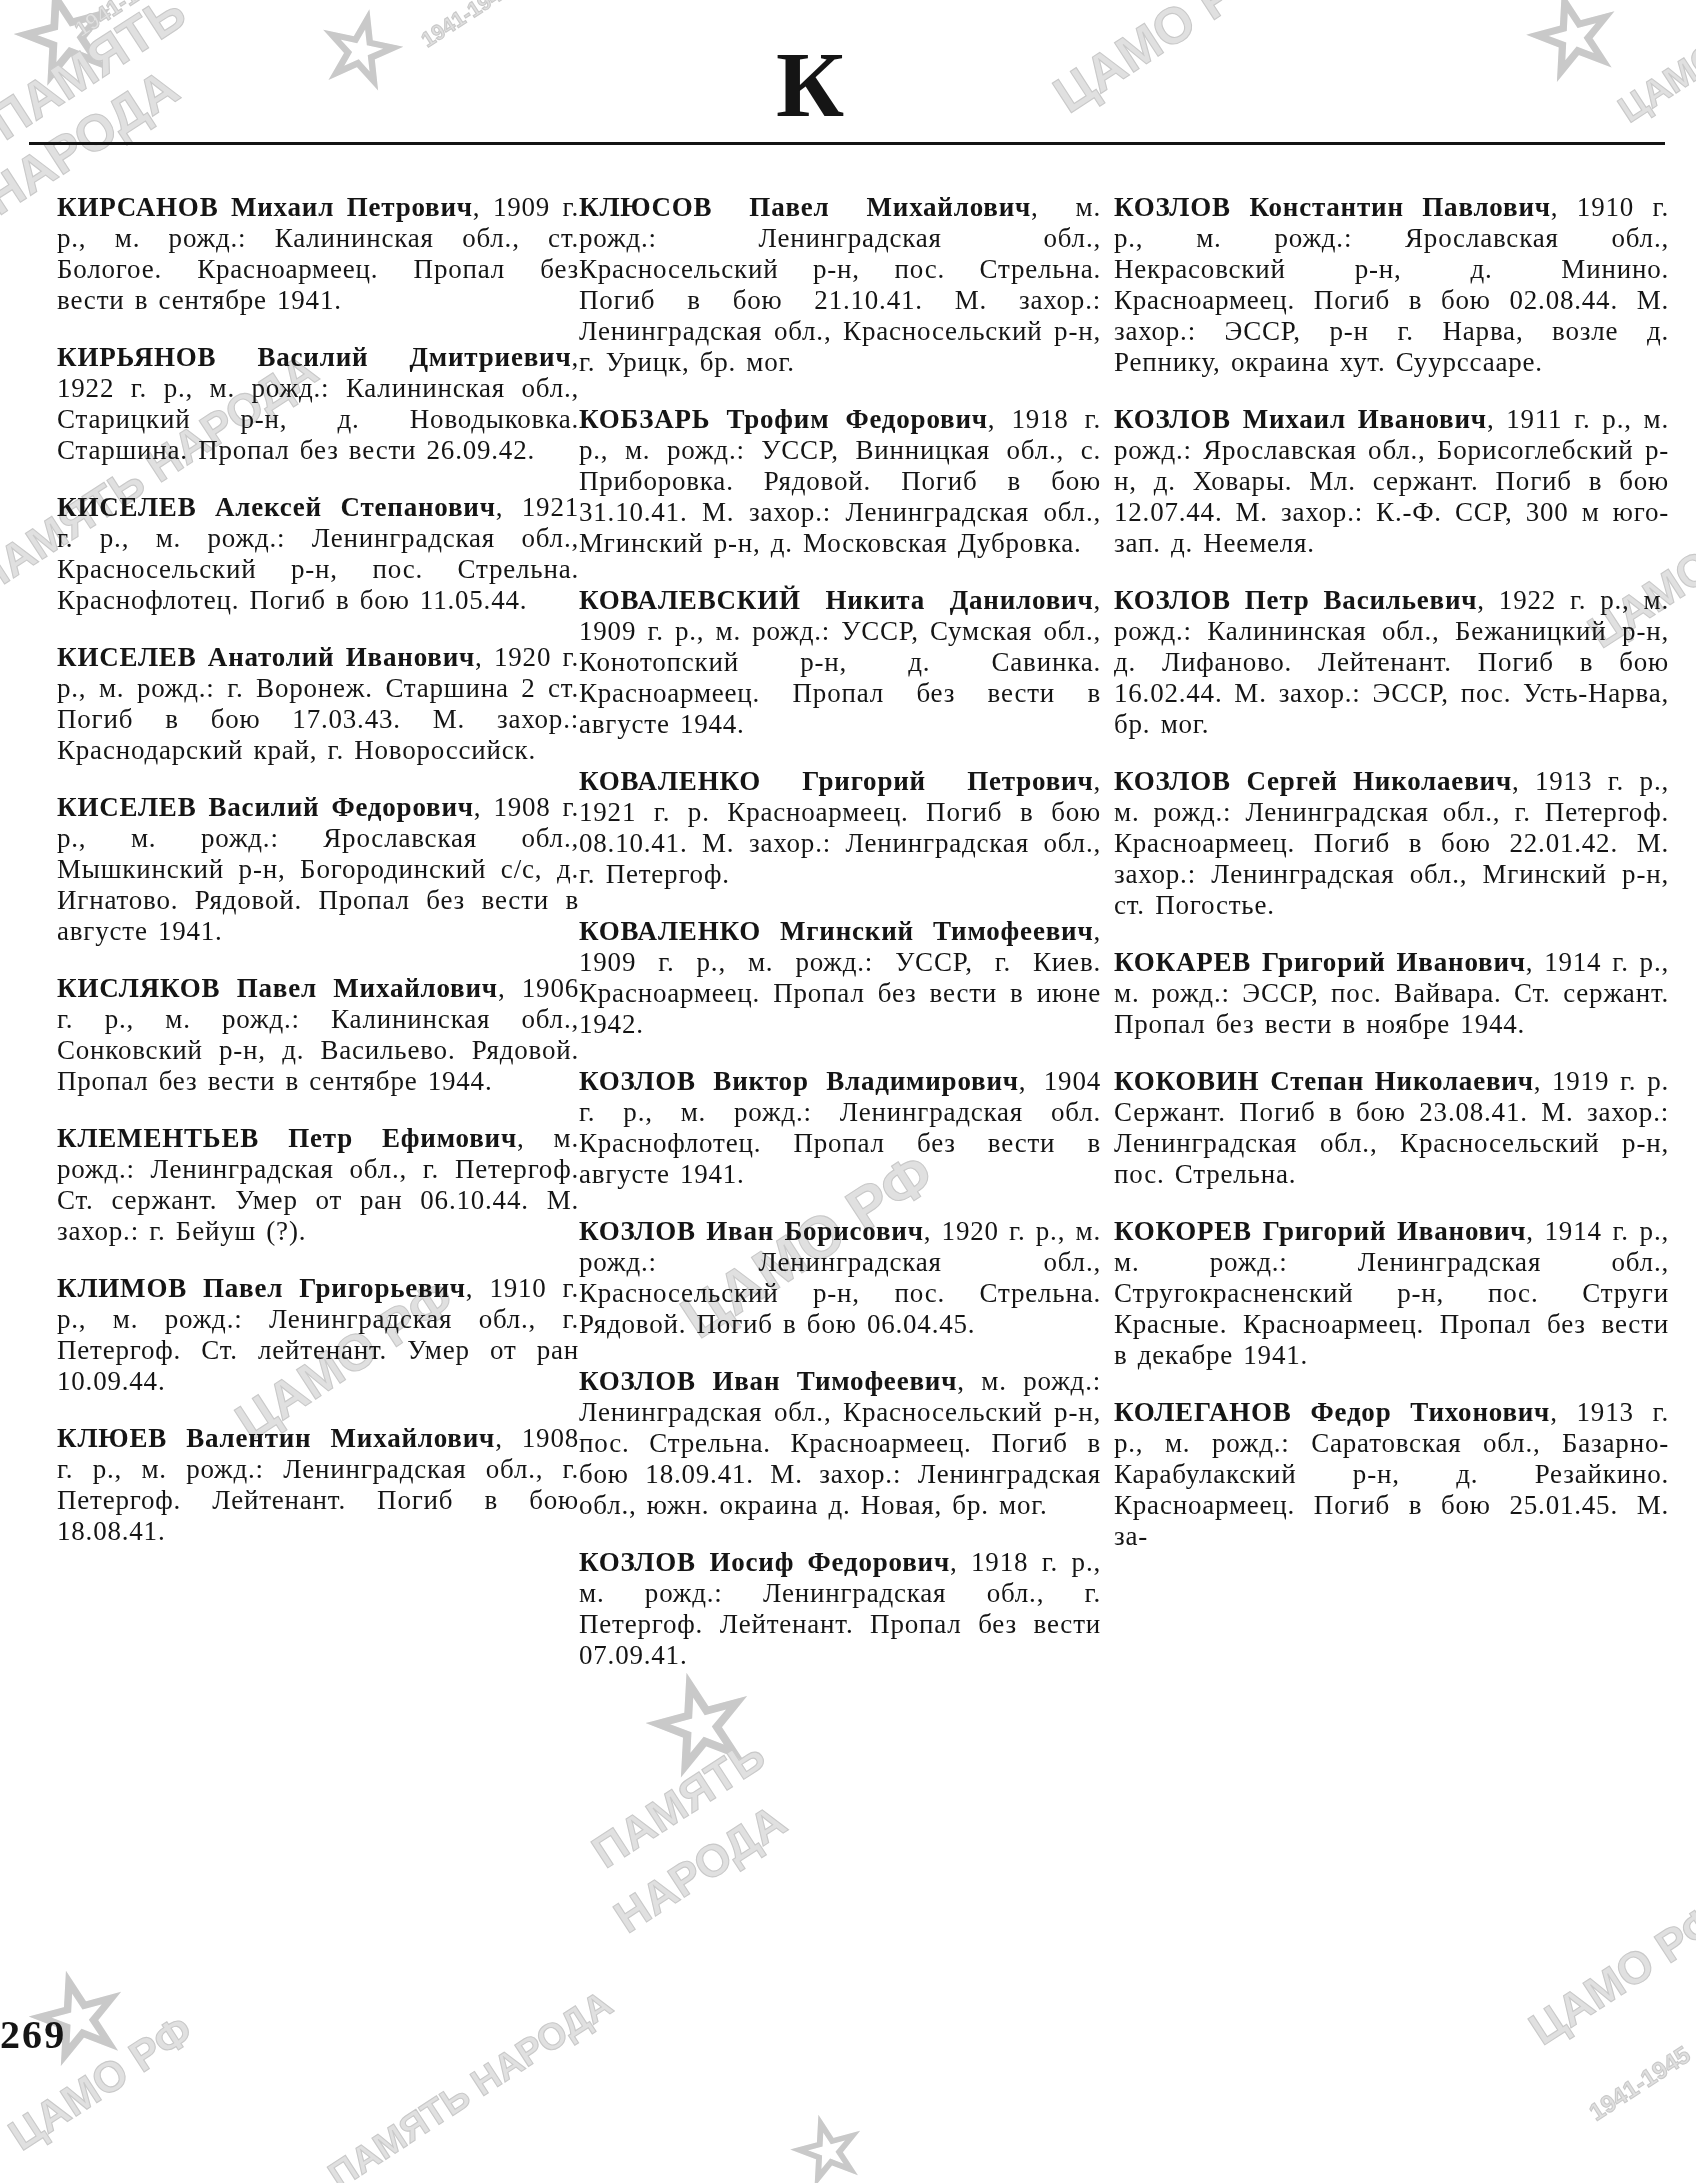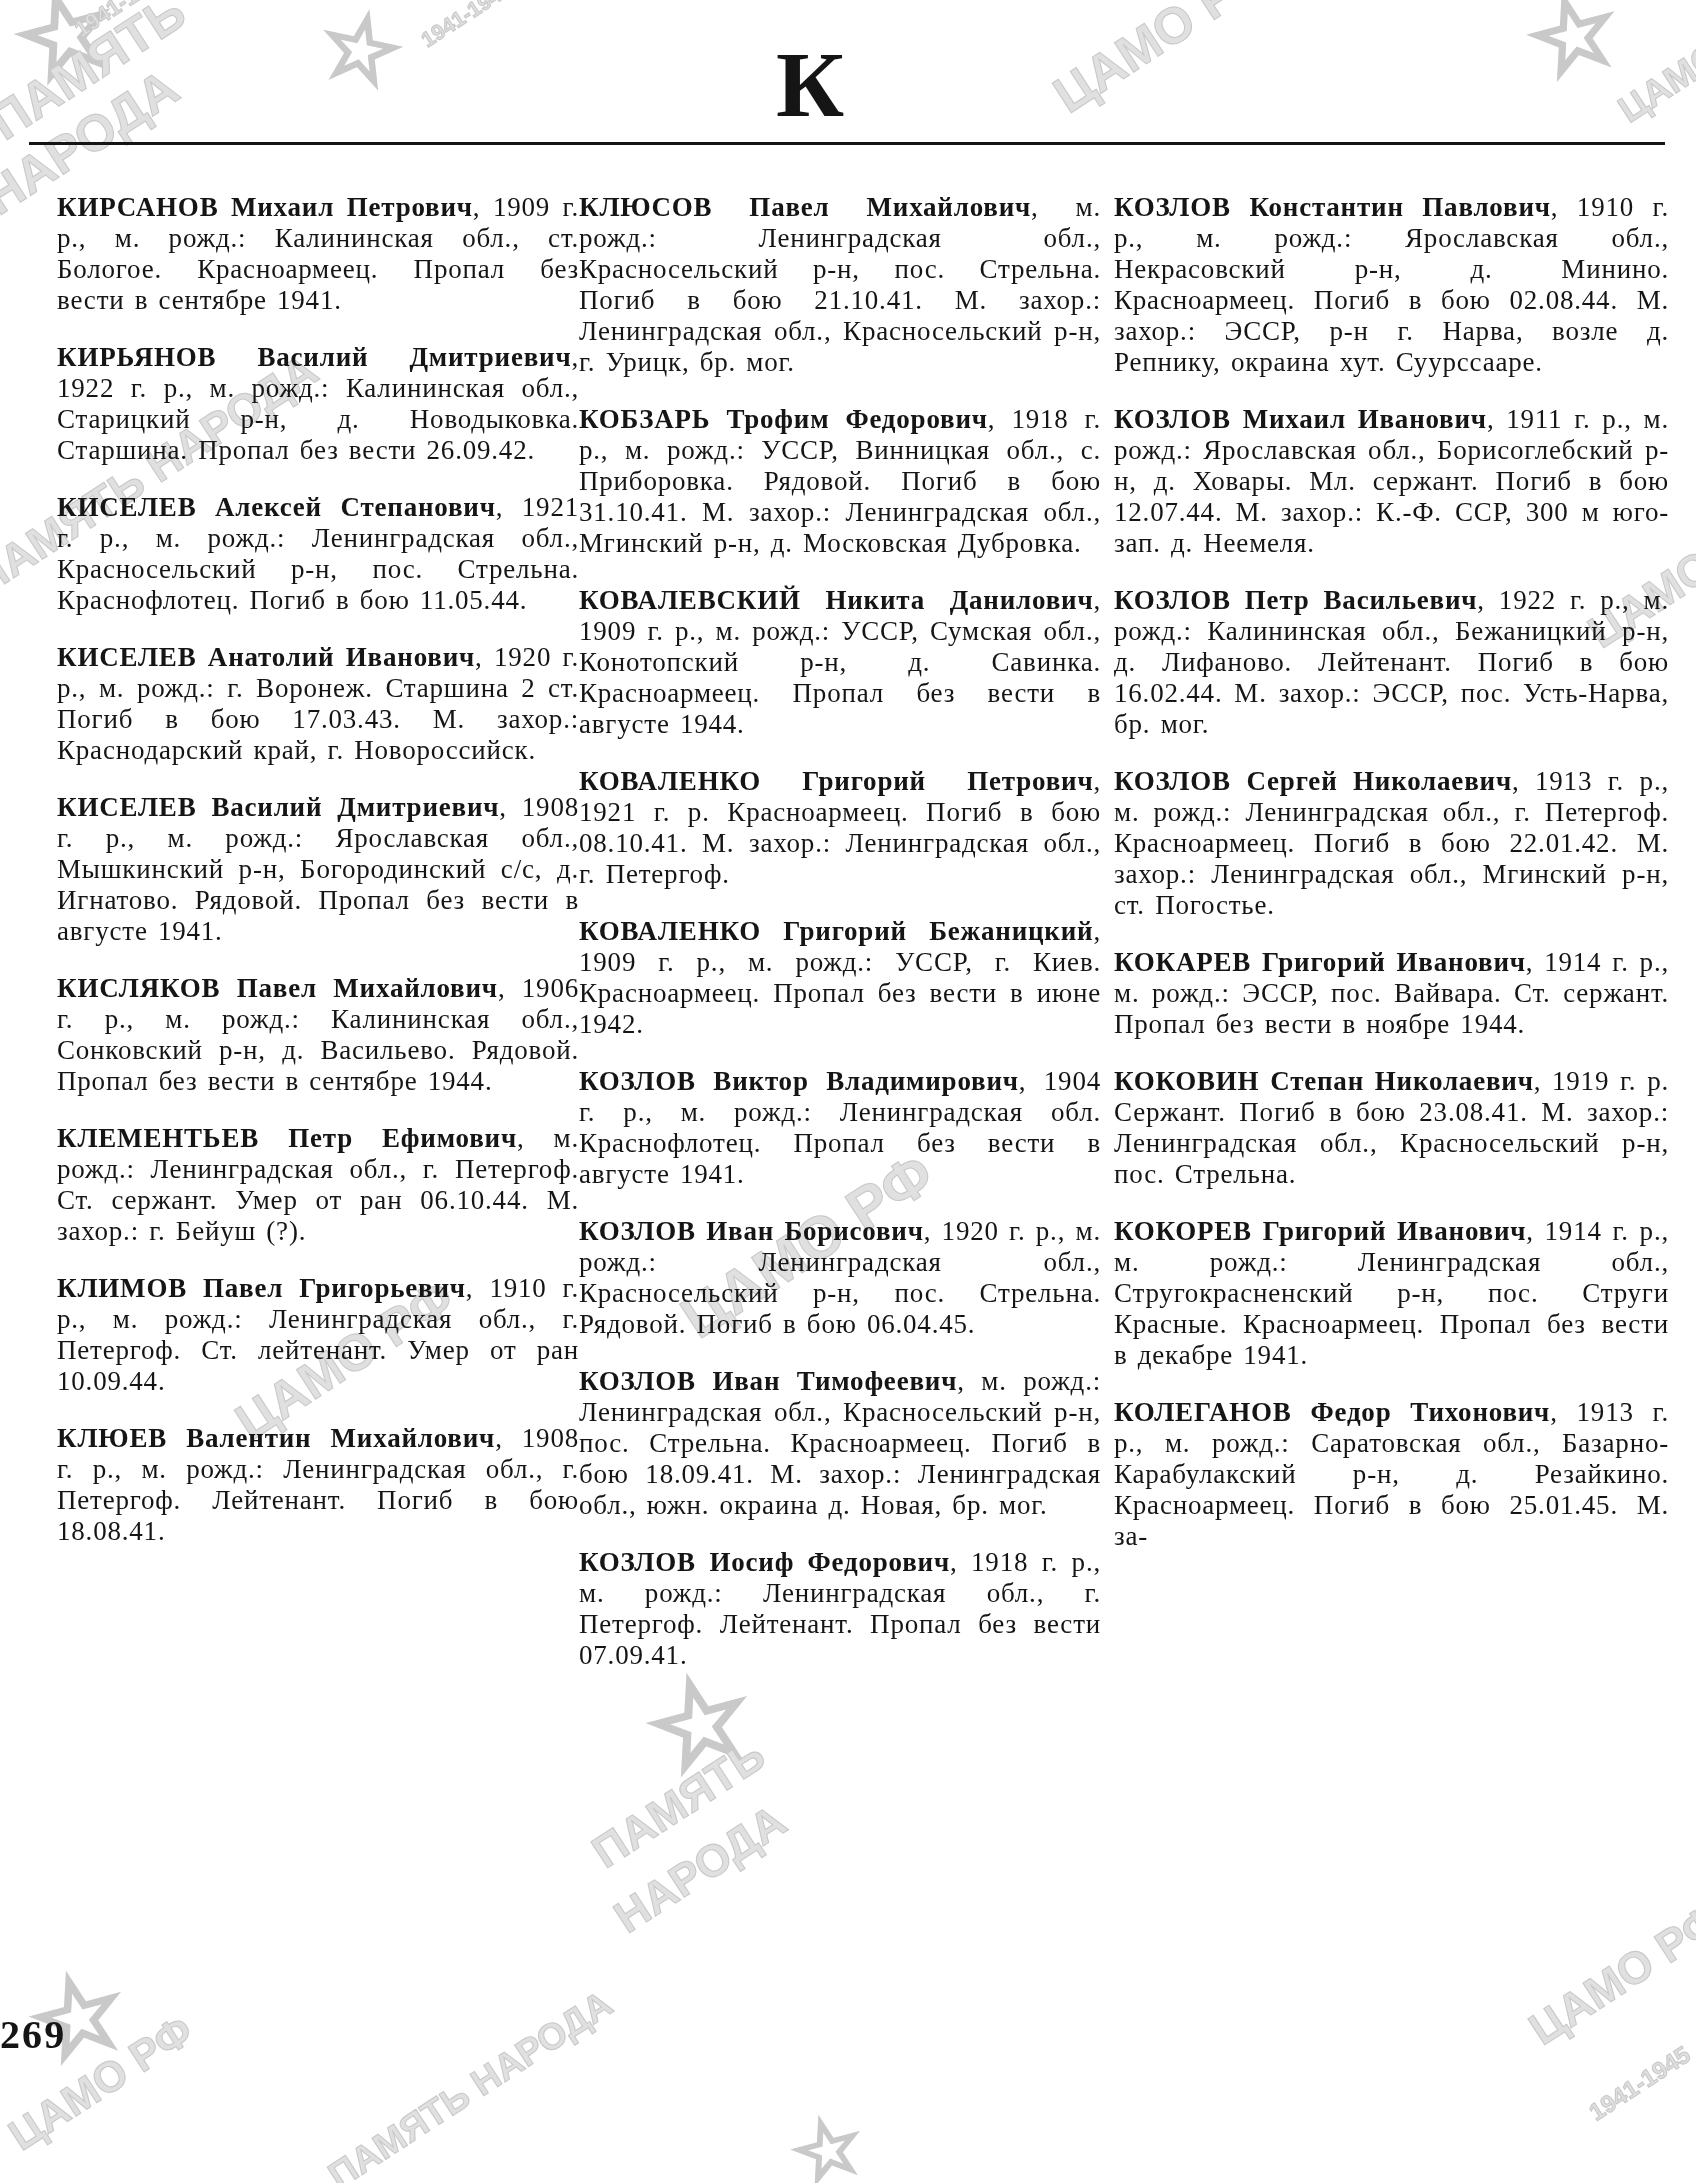--- a/index.html
+++ b/index.html
@@ -108,32 +108,32 @@
 
   <div class="section-letter">К</div>
 
   <div class="header-rule"></div>
 
   <div class="col col-1">
       <p class="entry"><span class="entry-name">КИРСАНОВ Михаил Петрович</span>, 1909 г. р., м. рожд.: Калининская обл., ст. Бологое. Красноармеец. Пропал без вести в сентябре 1941.</p>
       <p class="entry"><span class="entry-name">КИРЬЯНОВ Василий Дмитриевич</span>, 1922 г. р., м. рожд.: Калининская обл., Старицкий р-н, д. Новодыковка. Старшина. Пропал без вести 26.09.42.</p>
       <p class="entry"><span class="entry-name">КИСЕЛЕВ Алексей Степанович</span>, 1921 г. р., м. рожд.: Ленинградская обл., Красносельский р-н, пос. Стрельна. Краснофлотец. Погиб в бою 11.05.44.</p>
       <p class="entry"><span class="entry-name">КИСЕЛЕВ Анатолий Иванович</span>, 1920 г. р., м. рожд.: г. Воронеж. Старшина 2 ст. Погиб в бою 17.03.43. М. захор.: Краснодарский край, г. Новороссийск.</p>
-      <p class="entry"><span class="entry-name">КИСЕЛЕВ Василий Дмитриевич</span>, 1908 г. р., м. рожд.: Ярославская обл., Мышкинский р-н, Богородинский с/с, д. Игнатово. Рядовой. Пропал без вести в августе 1941.</p>
+      <p class="entry"><span class="entry-name">КИСЕЛЕВ Василий Федорович</span>, 1908 г. р., м. рожд.: Ярославская обл., Мышкинский р-н, Богородинский с/с, д. Игнатово. Рядовой. Пропал без вести в августе 1941.</p>
       <p class="entry"><span class="entry-name">КИСЛЯКОВ Павел Михайлович</span>, 1906 г. р., м. рожд.: Калининская обл., Сонковский р-н, д. Васильево. Рядовой. Пропал без вести в сентябре 1944.</p>
       <p class="entry"><span class="entry-name">КЛЕМЕНТЬЕВ Петр Ефимович</span>, м. рожд.: Ленинградская обл., г. Петергоф. Ст. сержант. Умер от ран 06.10.44. М. захор.: г. Бейуш (?).</p>
       <p class="entry"><span class="entry-name">КЛИМОВ Павел Григорьевич</span>, 1910 г. р., м. рожд.: Ленинградская обл., г. Петергоф. Ст. лейтенант. Умер от ран 10.09.44.</p>
       <p class="entry"><span class="entry-name">КЛЮЕВ Валентин Михайлович</span>, 1908 г. р., м. рожд.: Ленинградская обл., г. Петергоф. Лейтенант. Погиб в бою 18.08.41.</p>
     </div>
   <div class="col col-2">
       <p class="entry"><span class="entry-name">КЛЮСОВ Павел Михайлович</span>, м. рожд.: Ленинградская обл., Красносельский р-н, пос. Стрельна. Погиб в бою 21.10.41. М. захор.: Ленинградская обл., Красносельский р-н, г. Урицк, бр. мог.</p>
       <p class="entry"><span class="entry-name">КОБЗАРЬ Трофим Федорович</span>, 1918 г. р., м. рожд.: УССР, Винницкая обл., с. Приборовка. Рядовой. Погиб в бою 31.10.41. М. захор.: Ленинградская обл., Мгинский р-н, д. Московская Дубровка.</p>
       <p class="entry"><span class="entry-name">КОВАЛЕВСКИЙ Никита Данилович</span>, 1909 г. р., м. рожд.: УССР, Сумская обл., Конотопский р-н, д. Савинка. Красноармеец. Пропал без вести в августе 1944.</p>
       <p class="entry"><span class="entry-name">КОВАЛЕНКО Григорий Петрович</span>, 1921 г. р. Красноармеец. Погиб в бою 08.10.41. М. захор.: Ленинградская обл., г. Петергоф.</p>
-      <p class="entry"><span class="entry-name">КОВАЛЕНКО Григорий Бежаницкий</span>, 1909 г. р., м. рожд.: УССР, г. Киев. Красноармеец. Пропал без вести в июне 1942.</p>
+      <p class="entry"><span class="entry-name">КОВАЛЕНКО Мгинский Тимофеевич</span>, 1909 г. р., м. рожд.: УССР, г. Киев. Красноармеец. Пропал без вести в июне 1942.</p>
       <p class="entry"><span class="entry-name">КОЗЛОВ Виктор Владимирович</span>, 1904 г. р., м. рожд.: Ленинградская обл. Краснофлотец. Пропал без вести в августе 1941.</p>
       <p class="entry"><span class="entry-name">КОЗЛОВ Иван Борисович</span>, 1920 г. р., м. рожд.: Ленинградская обл., Красносельский р-н, пос. Стрельна. Рядовой. Погиб в бою 06.04.45.</p>
       <p class="entry"><span class="entry-name">КОЗЛОВ Иван Тимофеевич</span>, м. рожд.: Ленинградская обл., Красносельский р-н, пос. Стрельна. Красноармеец. Погиб в бою 18.09.41. М. захор.: Ленинградская обл., южн. окраина д. Новая, бр. мог.</p>
       <p class="entry"><span class="entry-name">КОЗЛОВ Иосиф Федорович</span>, 1918 г. р., м. рожд.: Ленинградская обл., г. Петергоф. Лейтенант. Пропал без вести 07.09.41.</p>
     </div>
   <div class="col col-3">
       <p class="entry"><span class="entry-name">КОЗЛОВ Константин Павлович</span>, 1910 г. р., м. рожд.: Ярославская обл., Некрасовский р-н, д. Минино. Красноармеец. Погиб в бою 02.08.44. М. захор.: ЭССР, р-н г. Нарва, возле д. Репнику, окраина хут. Суурссааре.</p>
       <p class="entry"><span class="entry-name">КОЗЛОВ Михаил Иванович</span>, 1911 г. р., м. рожд.: Ярославская обл., Борисоглебский р-н, д. Ховары. Мл. сержант. Погиб в бою 12.07.44. М. захор.: К.-Ф. ССР, 300 м юго-зап. д. Неемеля.</p>
       <p class="entry"><span class="entry-name">КОЗЛОВ Петр Васильевич</span>, 1922 г. р., м. рожд.: Калининская обл., Бежаницкий р-н, д. Лифаново. Лейтенант. Погиб в бою 16.02.44. М. захор.: ЭССР, пос. Усть-Нарва, бр. мог.</p>
       <p class="entry"><span class="entry-name">КОЗЛОВ Сергей Николаевич</span>, 1913 г. р., м. рожд.: Ленинградская обл., г. Петергоф. Красноармеец. Погиб в бою 22.01.42. М. захор.: Ленинградская обл., Мгинский р-н, ст. Погостье.</p>

